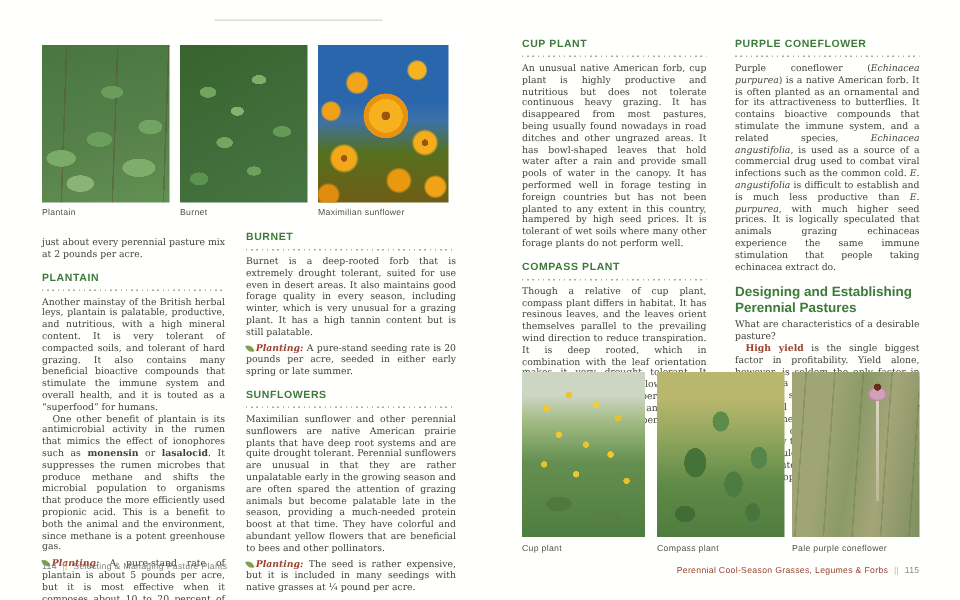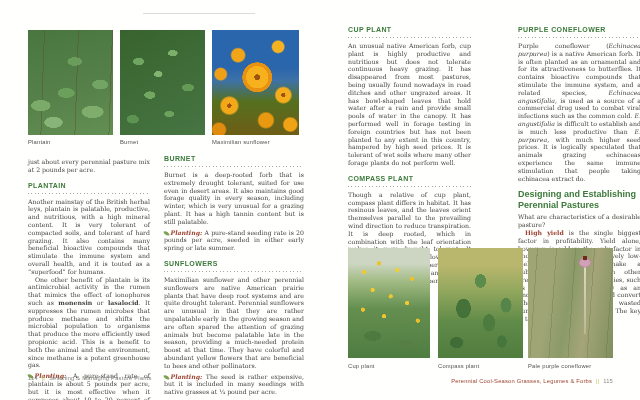--- a/index.html
+++ b/index.html
@@ -148,21 +148,21 @@
     </div>
 
   <div class="col" style="left:348px;top:26px;width:123px">
       <div class="sec-heading">CUP PLANT</div>
       <div class="dotted-rule"></div>
       <p class="body-para"><span>An unusual native American forb, cup plant is highly productive and nutritious but does not tolerate continuous heavy grazing. It has disappeared from most pastures, being usually found nowadays in road ditches and other ungrazed areas. It has bowl-shaped leaves that hold water after a rain and provide small pools of water in the canopy. It has performed well in forage testing in foreign countries but has not been planted to any extent in this country, hampered by high seed prices. It is tolerant of wet soils where many other forage plants do not perform well.</span></p>
       <div class="sec-heading">COMPASS PLANT</div>
       <div class="dotted-rule"></div>
       <p class="body-para"><span>Though a relative of cup plant, compass plant differs in habitat. It has resinous leaves, and the leaves orient themselves parallel to the prevailing wind direction to reduce transpiration. It is deep rooted, which in combination with the leaf orientation makes it very drought tolerant. It tolerates rocky and shallow soils on which few other plants perform well. It is slow to establish, and seed is currently prohibitively expensive.</span></p>
     </div>
-  <div class="col" style="left:518px;top:26px;width:123px">
+  <div class="col" style="left:490px;top:26px;width:123px">
       <div class="sec-heading">PURPLE CONEFLOWER</div>
       <div class="dotted-rule"></div>
       <p class="body-para"><span>Purple coneflower (</span><span class="seg-i">Echinacea purpurea</span><span>) is a native American forb. It is often planted as an ornamental and for its attractiveness to butterflies. It contains bioactive compounds that stimulate the immune system, and a related species, </span><span class="seg-i">Echinacea angustifolia</span><span>, is used as a source of a commercial drug used to combat viral infections such as the common cold. </span><span class="seg-i">E. angustifolia</span><span> is difficult to establish and is much less productive than </span><span class="seg-i">E. purpurea</span><span>, with much higher seed prices. It is logically speculated that animals grazing echinaceas experience the same immune stimulation that people taking echinacea extract do.</span></p>
       <div class="sub-heading">Designing and Establishing Perennial Pastures</div>
       <p class="body-para"><span>What are characteristics of a desirable pasture?</span></p>
       <p class="body-para indent"><span class="seg-accent-b">High yield</span><span> is the single biggest factor in profitability. Yield alone, however, is seldom the only factor in choosing a species. A relatively low-yielding species can make a substantial contribution in other areas. Some low-yielding species, such as white clover, can grow as an understory to taller plants and convert what would otherwise be wasted sunlight into additional yield. The key is to develop</span></p>
     </div>
 
   <div class="photo photo-cupplant"></div>
   <div class="photo photo-compassplant"></div>

